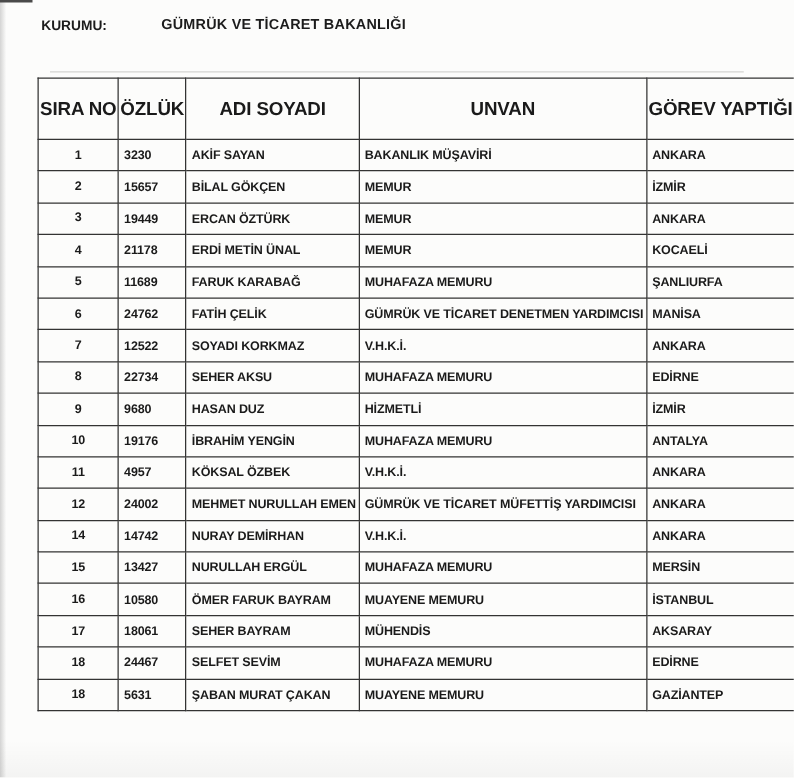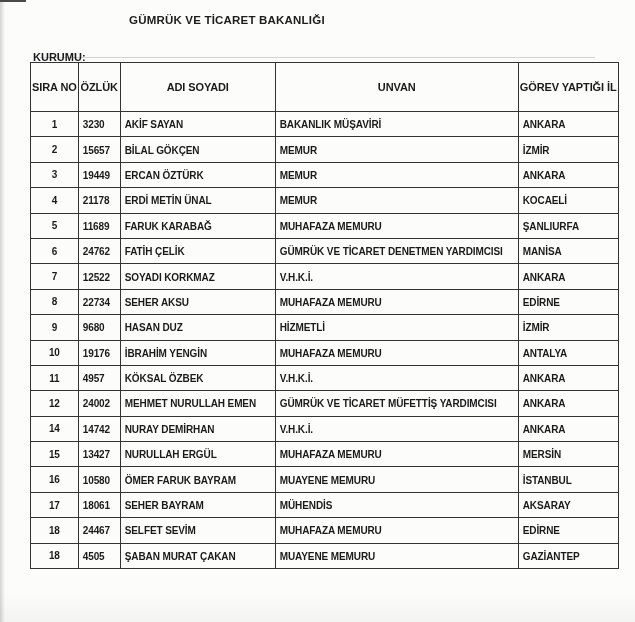--- a/index.html
+++ b/index.html
@@ -16,21 +16,21 @@
   }
   .corner-dash {
     position:absolute; left:0; top:0; width:26px; height:2px; background:#4a4a4a;
   }
   .scan-noise {
     position:absolute; bottom:0; left:0; width:100%; height:30px;
     background:linear-gradient(to bottom, rgba(0,0,0,0), rgba(0,0,0,0.035));
   }
   .kurumu-label {
     position:absolute; left:33px; top:15px;
-    font-size:11px; font-weight:bold; color:#1c1c1c;margin-top:36px;
+    font-size:11px; font-weight:bold; color:#1c1c1c;
   }
   .kurumu-value {
     position:absolute; left:129px; top:14px;
     font-size:11.5px; font-weight:bold; color:#1c1c1c; letter-spacing:.2px;
   }
   .pre-rule {
     position:absolute; left:40px; top:57px; width:555px; height:1px;
     background:#d4d4d2;
   }
   table.roster {
@@ -38,21 +38,21 @@
     border-collapse:collapse; table-layout:fixed;
   }
   .roster th, .roster td {
     border:1.6px solid #333333;
     color:#1a1a1a;
     font-weight:bold;
     overflow:hidden;
     white-space:nowrap;
   }
   .roster th {
-    font-size:11px;
+    font-size:15px;
     height:48px;
     text-align:center;
     padding:0 1px;
     letter-spacing:-0.1px;
   }
   .roster td {
     font-size:10px;
     height:23.4px;
     padding:1px 2px 0 4px;
     text-align:left;
@@ -202,21 +202,21 @@
     </tr>
     <tr>
       <td class="c-no">18</td>
       <td>24467</td>
       <td>SELFET SEVİM</td>
       <td>MUHAFAZA MEMURU</td>
       <td>EDİRNE</td>
     </tr>
     <tr>
       <td class="c-no">18</td>
-      <td>4505</td>
+      <td>5631</td>
       <td>ŞABAN MURAT ÇAKAN</td>
       <td>MUAYENE MEMURU</td>
       <td>GAZİANTEP</td>
     </tr>
   </tbody>
 </table>
 
 <div class="scan-noise"></div>
 
 </body></html>

